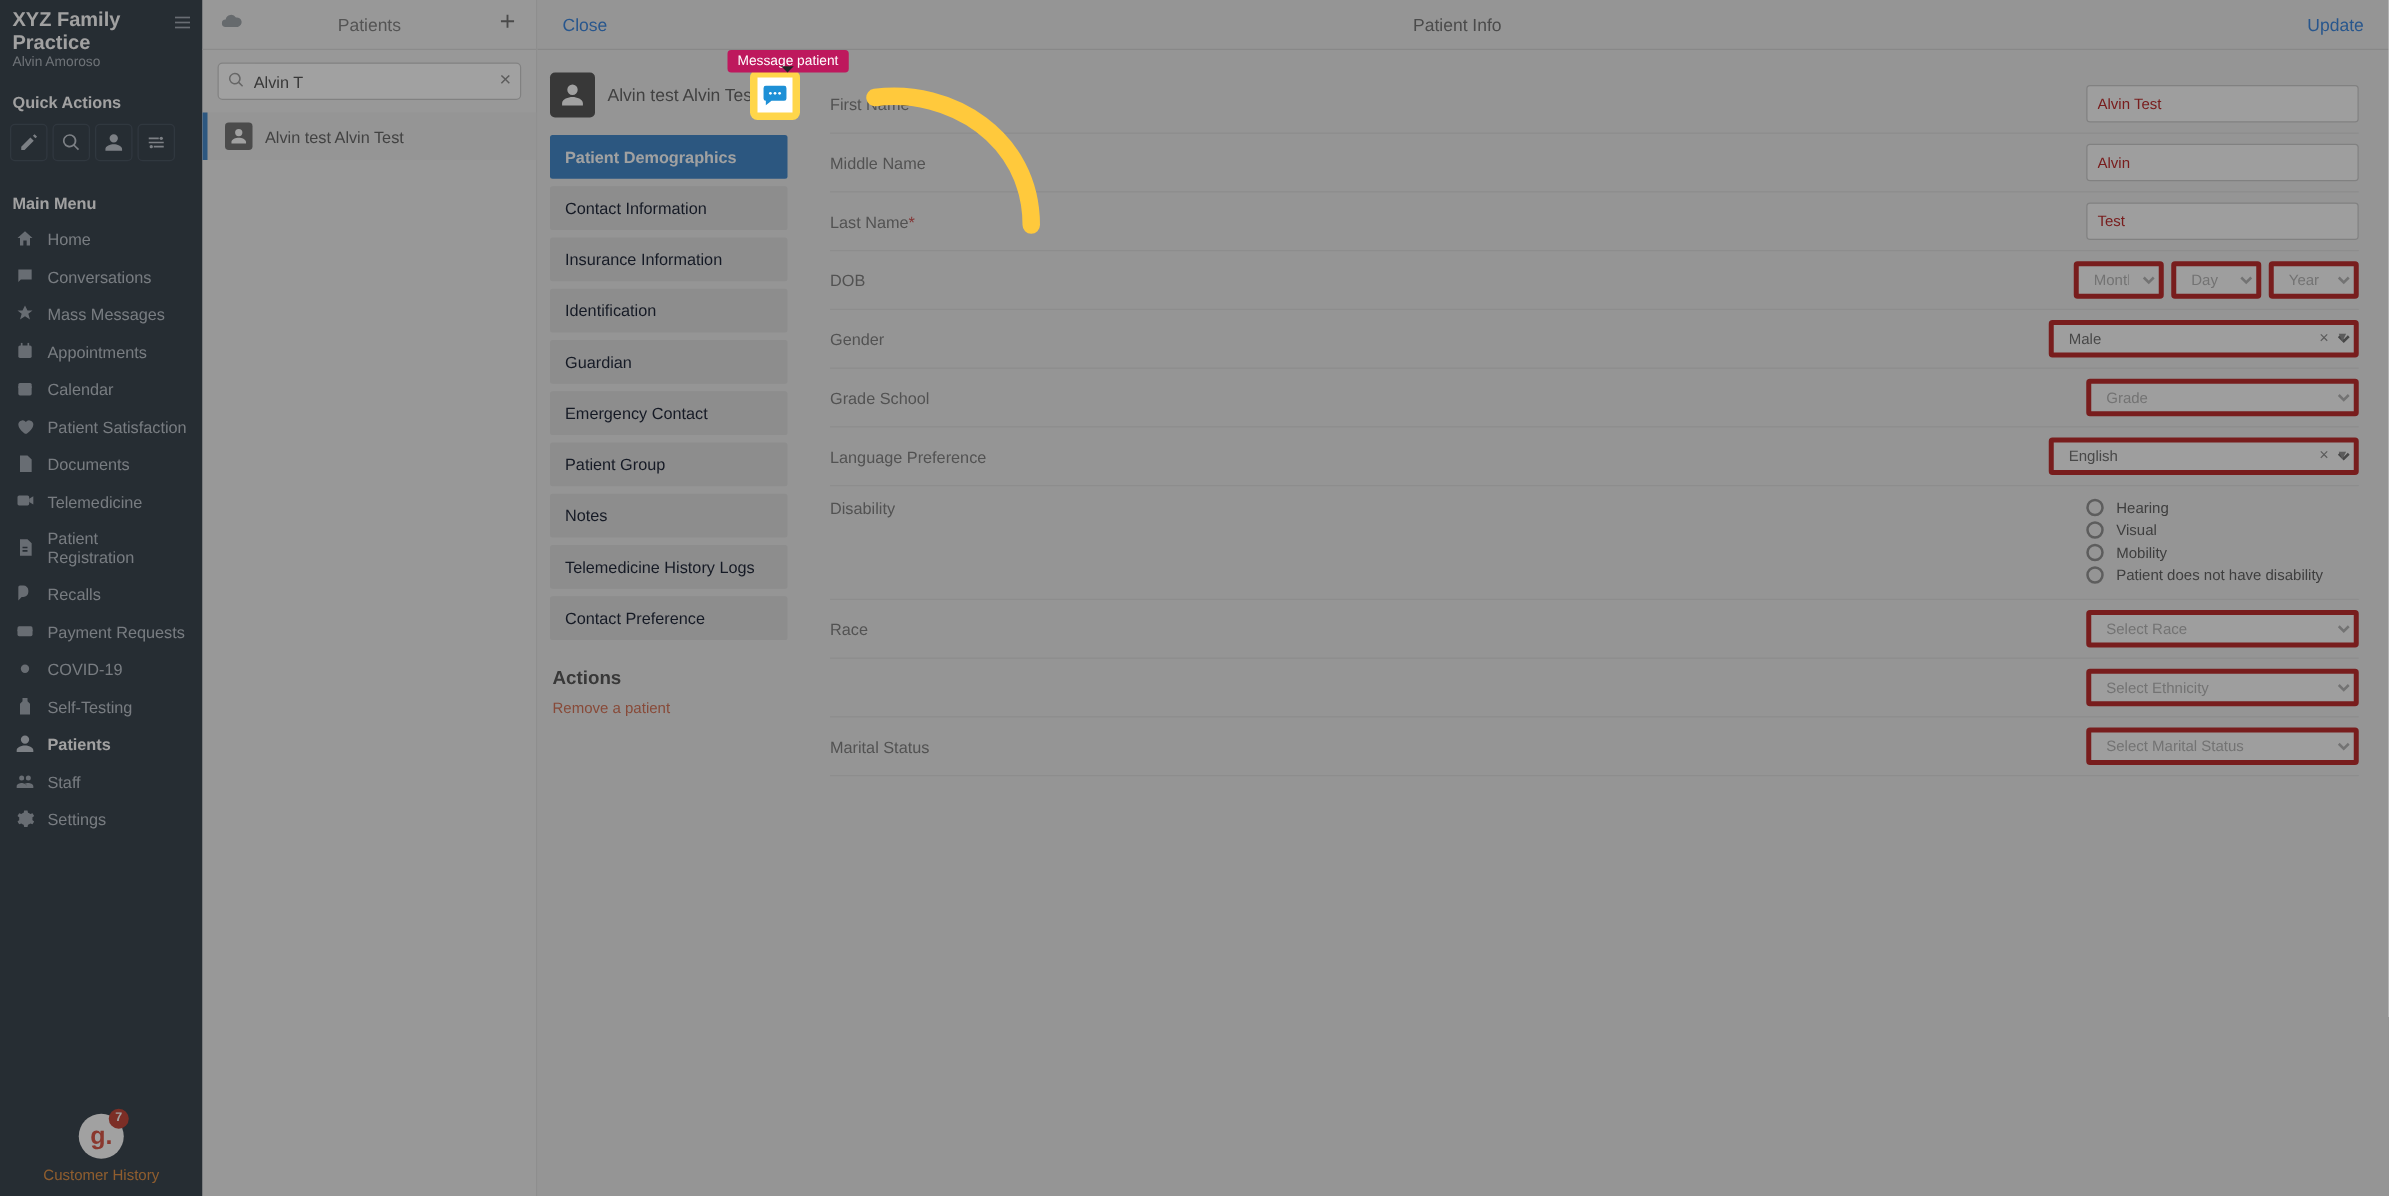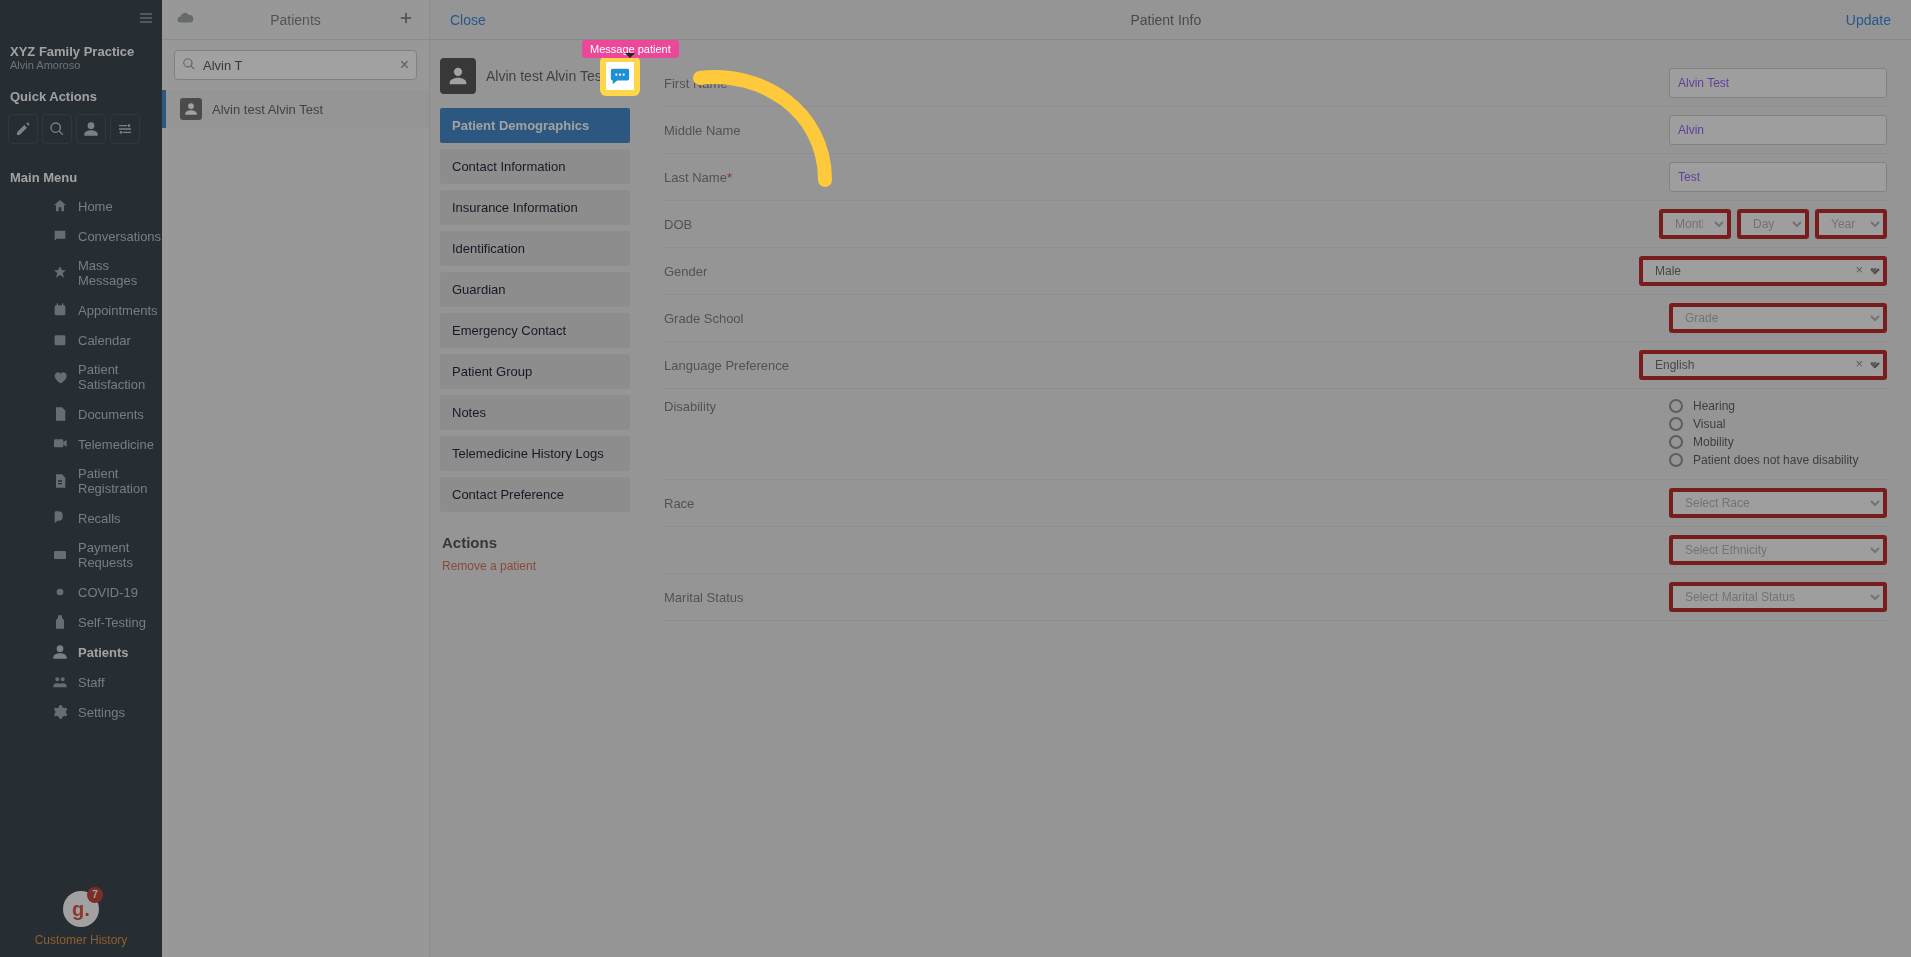--- a/index.html
+++ b/index.html
@@ -1,32 +1,32 @@
 <!DOCTYPE html>
 <html><head>
 <meta charset="utf-8">
 <style>
   * { box-sizing: border-box; margin: 0; padding: 0; font-family: "Segoe UI", Arial, sans-serif; }
   body { width:1911px; height:957px; overflow:hidden; background:#eef0f0; position:relative; }
 
   
   .sidebar { position:absolute; left:0; top:0; width:162px; height:100%; background:#2c3742; color:#c7cdd4; }
   .sidebar-header { padding:8px 10px 4px 10px; position:relative; }
-  .practice-name { font-size:13px; font-weight:700; color:#ffffff;margin-top:36px; }
+  .practice-name { font-size:16px; font-weight:700; color:#ffffff; }
   .user-name     { font-size:11px; color:#a8b0b8; }
   .hamburger { position:absolute; right:8px; top:10px; }
   .hamburger svg { width:16px; height:16px; }
 
   .section-title { font-size:13px; font-weight:700; color:#ffffff; padding:14px 10px 6px 10px; }
 
   .qa-row { display:flex; gap:4px; padding:4px 8px 12px 8px; }
   .qa-btn { width:30px; height:30px; border:1px solid #3d4a57; border-radius:4px; display:flex; align-items:center; justify-content:center; }
   .qa-btn svg { width:16px; height:16px; }
 
-  .menu { list-style:none;margin-left:40px; }
+  .menu { list-style:none; }
   .menu-item { display:flex; align-items:center; gap:10px; padding:7px 12px; font-size:13px; color:#b8c0c8; cursor:pointer; }
   .menu-item.active { color:#ffffff; font-weight:700; }
   .menu-item .ico { width:16px; height:16px; display:flex; align-items:center; justify-content:center; }
   .menu-item .ico svg { width:16px; height:16px; }
 
   .sidebar-footer { position:absolute; bottom:10px; left:0; right:0; text-align:center; }
   .logo-g { width:36px; height:36px; border-radius:50%; background:#ffffff; margin:0 auto 6px; display:flex; align-items:center; justify-content:center; font-weight:900; color:#d84a3a; font-size:20px; position:relative;}
   .logo-g .badge { position:absolute; top:-4px; right:-4px; background:#c0392b; color:#fff; font-size:10px; border-radius:50%; width:16px; height:16px; line-height:16px; }
   .cs-label { font-size:12px; color:#e08b3a; }
 
@@ -69,39 +69,39 @@
   .actions-header { font-weight:700; color:#4a4a4a; margin:22px 0 8px 2px; font-size:15px;}
   .remove-link { color:#d36a4c; font-size:12px; padding-left:2px; }
 
   
   .form-area { flex:1; padding:20px 24px; }
   .form-row { display:flex; align-items:center; border-bottom:1px solid #dcdcdc; padding:8px 0; min-height:36px; }
   .form-row.tall { align-items:flex-start; padding-top:10px; min-height:80px; }
   .flabel { width:680px; font-size:13px; color:#777; }
   .flabel .req { color:#c44; }
   .fval { flex:1; }
-  .txt { width:100%; max-width:218px; float:right; height:30px; border:1px solid #c8c8c8; border-radius:3px; padding:0 8px; font-size:12px; color:#8b5cf6; background:#fafafa;margin-left:32px;}
+  .txt { width:100%; max-width:218px; float:right; height:30px; border:1px solid #c8c8c8; border-radius:3px; padding:0 8px; font-size:12px; color:#b91c1c; background:#fafafa;margin-left:32px;}
   .sel { width:218px; float:right; height:30px; border:4px solid #b91c1c; border-radius:3px; background:#fafafa; font-size:12px; color:#666; padding:0 8px;}
   .sel.placeholder { color:#b0b0b0; }
   .dob-group { float:right; display:flex; gap:6px; }
   .dob-group .sel { width:72px; color:#b0b0b0;}
   .clearable { position:relative; display:inline-block; float:right; width:248px;}
   .clearable .sel { width:100%; float:none; padding-right:40px;}
   .clearable .x { position:absolute; right:24px; top:6px; color:#888; font-size:13px;}
   .clearable .caret { position:absolute; right:8px; top:9px; color:#888; font-size:10px;}
 
   .radio-list { float:right; width:218px; font-size:12px; color:#555;}
   .radio-row { display:flex; align-items:center; gap:10px; margin-bottom:4px;}
   .radio-circle { width:14px; height:14px; border:2px solid #8a8a8a; border-radius:50%; }
 
   
   .msg-btn-wrap { position:absolute; left:602px; top:58px; z-index:50; }
   .msg-btn { width:36px; height:36px; background:#ffffff; border:4px solid #ffd64a; border-radius:4px; display:flex; align-items:center; justify-content:center; box-shadow:0 0 0 2px #ffd64a; }
   .msg-btn svg { width:22px; height:22px; }
-  .tooltip { position:absolute; left:-20px; top:-18px; background:#ec4899; color:#fff; font-size:11px; padding:3px 8px; border-radius:3px; white-space:nowrap;}
+  .tooltip { position:absolute; left:-20px; top:-18px; background:#be185d; color:#fff; font-size:11px; padding:3px 8px; border-radius:3px; white-space:nowrap;}
   .tooltip:after { content:""; position:absolute; left:50%; bottom:-5px; margin-left:-5px; border:5px solid transparent; border-top-color:#222;}
 
   
   .arrow-ann { position:absolute; left:640px; top:50px; z-index:50; pointer-events:none; }
 
   
   .dim { position:absolute; inset:0; background:rgba(30,30,30,0.42); z-index:40; pointer-events:none; }
 
   svg { fill:#9ea6b0; }
   .menu-item.active svg, .qa-btn svg { fill:#c0c7cf; }

